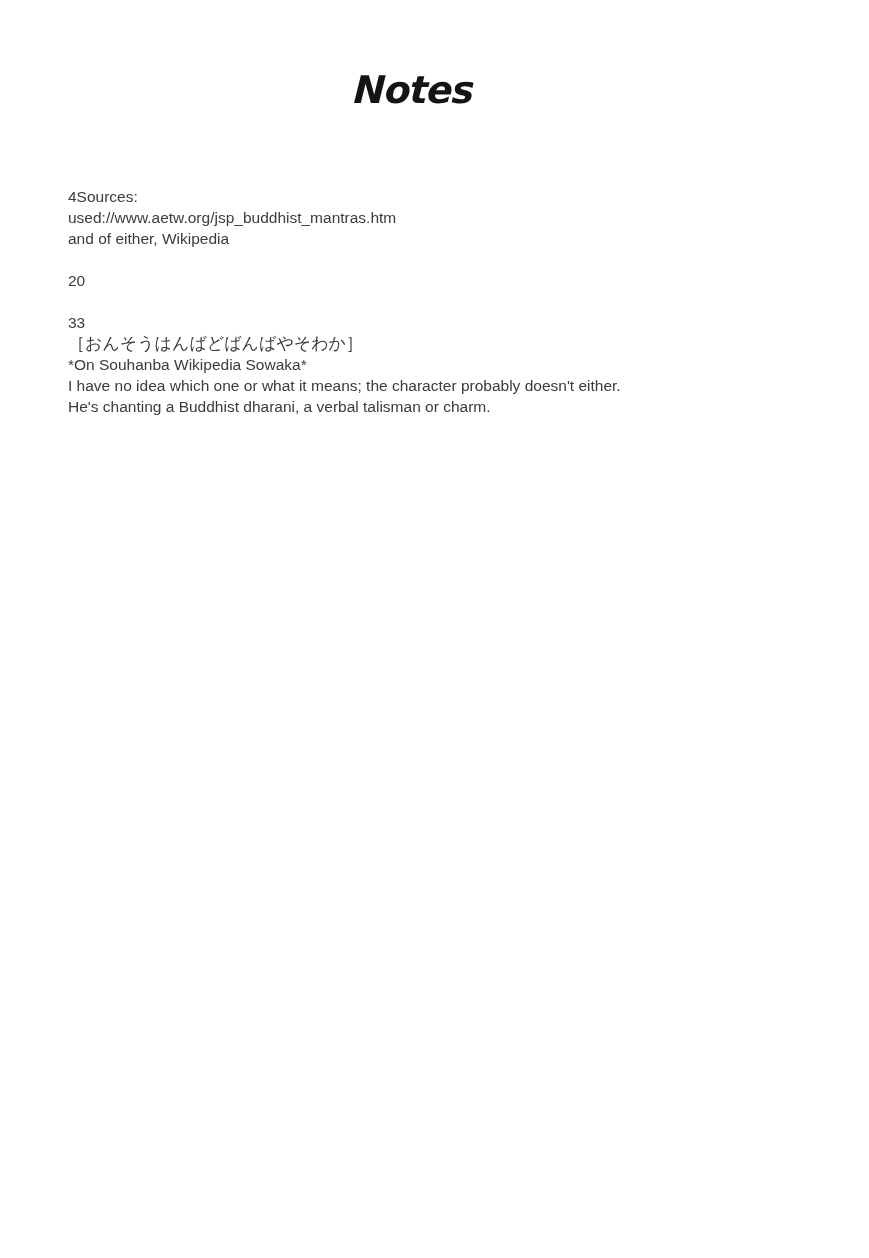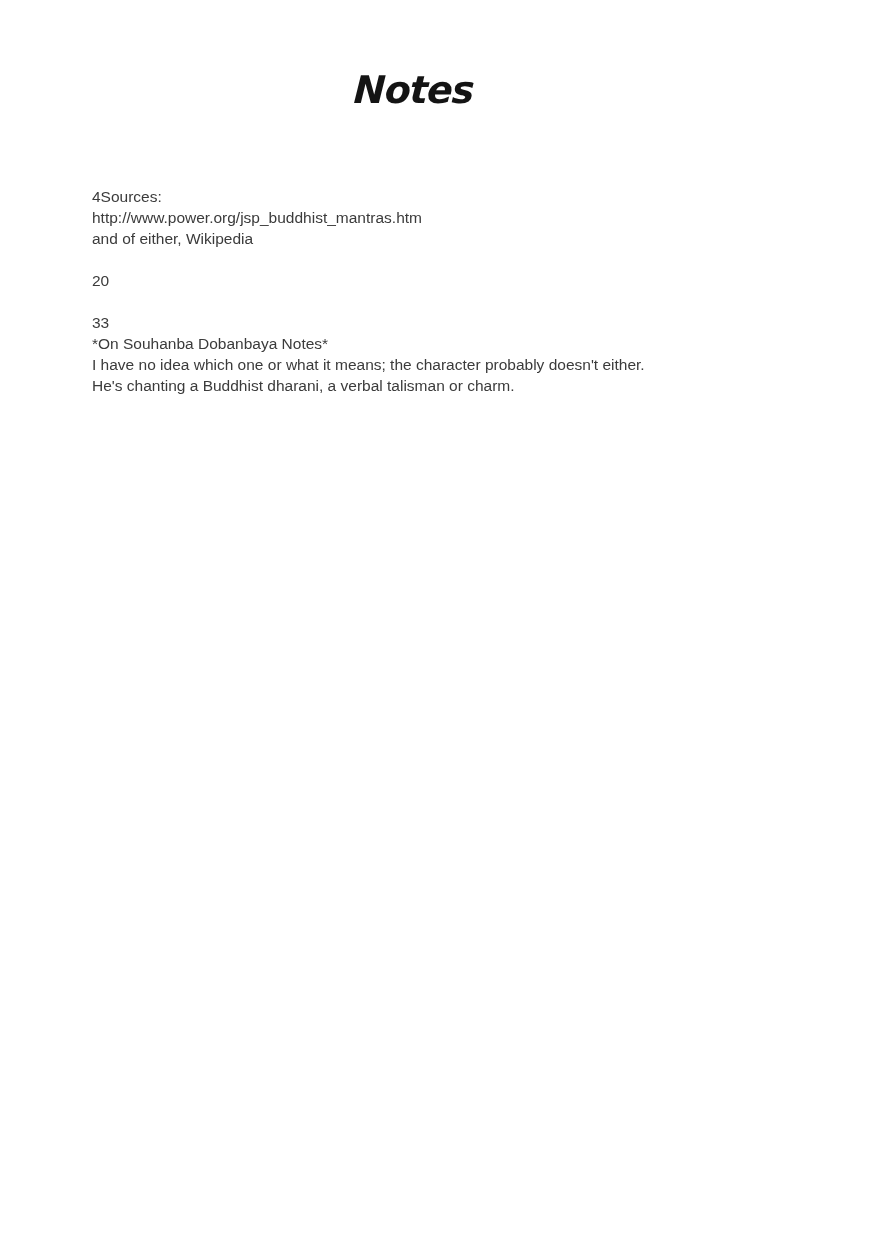--- a/index.html
+++ b/index.html
@@ -41,48 +41,48 @@
     font-size: 15.5px;
     line-height: 21px;
     color: #3b3b3b;
   }
   .para {
     margin: 0 0 21px 0;
   }
   .line {
     display: block;
     white-space: pre;
-    margin-left: 24px;
   }
   .jp-line {
     font-size: 17px;
   }
 </style>
 </head>
 <body>
 
 <div class="page">
 
   <div class="title-wrap">
     <span class="page-title">Notes</span>
   </div>
 
   <div class="content">
 
     <div class="para">
       <span class="line">4Sources:</span>
-      <span class="line">http://www.power.org/jsp_buddhist_mantras.htm</span>
+      <span class="line">used://www.aetw.org/jsp_buddhist_mantras.htm</span>
       <span class="line">and of either, Wikipedia</span>
     </div>
 
     <div class="para">
       <span class="line">20</span>
     </div>
 
     <div class="para">
       <span class="line">33</span>
-      <span class="line">*On Souhanba Dobanbaya Notes*</span>
+      <span class="line jp-line">［おんそうはんばどばんばやそわか］</span>
+      <span class="line">*On Souhanba Wikipedia Sowaka*</span>
       <span class="line">I have no idea which one or what it means; the character probably doesn't either.</span>
       <span class="line">He's chanting a Buddhist dharani, a verbal talisman or charm.</span>
     </div>
 
   </div>
 </div>
 
 </body></html>

